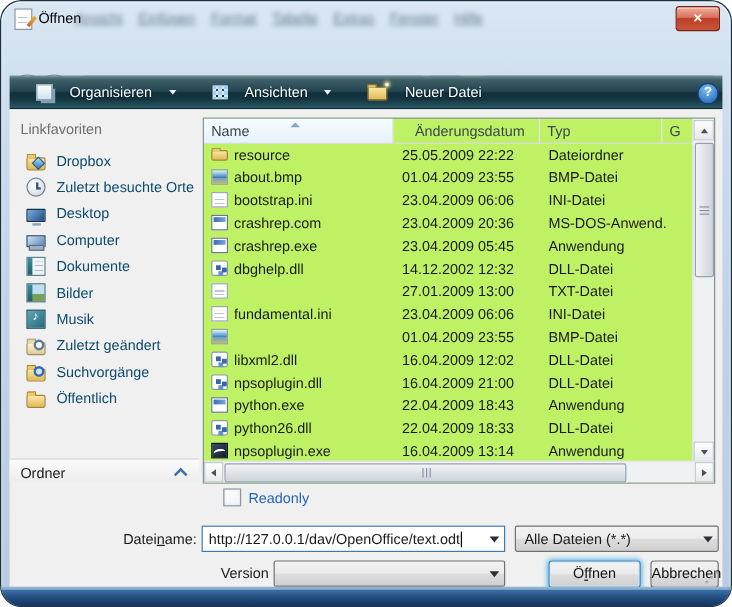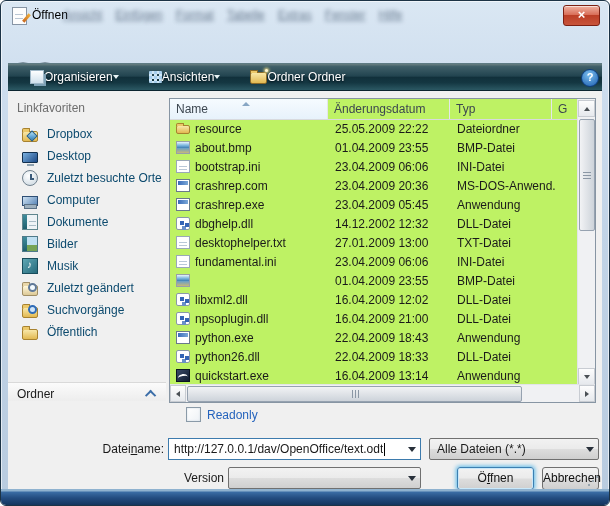--- a/index.html
+++ b/index.html
@@ -1,18 +1,18 @@
 <!DOCTYPE html>
 <html><head>
 <meta charset="utf-8">
 <style>
   html,body{margin:0;padding:0;background:#fff;font-family:"Liberation Sans",sans-serif;}
   #stage{position:relative;width:610px;height:506px;overflow:hidden;font-size:12px;color:#1a1a1a;}
   
-  .window{position:absolute;left:0;top:0;width:608px;height:504px;border:1px solid #1c3346;border-radius:6px;overflow:hidden;
+  .window{position:absolute;left:0;top:0;width:608px;height:504px;border:1px solid #1c3346;border-radius:18px;overflow:hidden;
     background:linear-gradient(180deg,#dae7f3 0%,#cdddee 18%,#c2d4e7 45%,#b8cbdf 100%);
     box-shadow:inset 0 0 0 1px rgba(255,255,255,.6);}
   .bottom-frame{position:absolute;left:0;right:0;bottom:0;height:16px;
     background:linear-gradient(180deg,#8fb2cf 0,#8fb2cf 2px,#3b6da5 3px,#234c80 9px,#14355e 100%);}
   
   .titlebar{position:absolute;left:0;top:0;right:0;height:29px;}
   .title-icon{position:absolute;left:11px;top:6px;width:13px;height:16px;background:#fdfdfd;border:1px solid #8795a5;
     background-image:repeating-linear-gradient(#0000 0 3px,#b9c6d4 3px 4px);background-size:8px 10px;background-position:2px 3px;background-repeat:no-repeat;}
   .title-icon::after{content:"";position:absolute;right:-2px;bottom:1px;width:3px;height:10px;background:linear-gradient(#f0b03c,#c86820);transform:rotate(40deg);}
   .title-text{position:absolute;left:31px;top:7px;color:#000;}
@@ -41,21 +41,21 @@
   .refresh-btn{position:absolute;left:356px;top:33px;width:27px;height:24px;border:1px solid #98aabb;border-radius:2px;
     background:linear-gradient(180deg,#fefefe,#e9f0f6);display:flex;align-items:center;justify-content:center;box-sizing:border-box;}
   .searchbox{position:absolute;left:402px;top:33px;width:192px;height:24px;background:#fff;border:1px solid #98aabb;border-radius:2px;
     display:flex;align-items:center;padding:0 6px;box-sizing:border-box;}
   .search-ph{color:#848484;font-style:italic;}
   .search-ico{margin-left:auto;}
   
   .toolbar{position:absolute;left:7px;right:7px;top:62px;height:28px;border-top:1px solid #5f7c84;border-bottom:1px solid #0c2530;
     background:linear-gradient(180deg,#687f81 0%,#3f5f68 10%,#224450 46%,#11303b 52%,#143742 72%,#2b5863 100%);
     display:flex;align-items:center;color:#fff;box-sizing:border-box;}
-  .tb-btn{display:flex;align-items:center;gap:0;padding:0 8px;height:24px;border-radius:3px;}
+  .tb-btn{display:flex;align-items:center;gap:14px;padding:0 8px;height:24px;border-radius:3px;}
   .tb-btn .lbl{text-shadow:0 1px 2px #021018;}
   .tb-sep{width:14px;}
   .tri-down-w{width:0;height:0;border-left:3.5px solid transparent;border-right:3.5px solid transparent;border-top:4px solid #e8f2f4;display:inline-block;}
   .ti-organize{width:12px;height:12px;background:linear-gradient(180deg,#fdfeff,#cfe0ec);border:1px solid #9fb8c8;box-shadow:3px 3px 0 -1px #7fa2b6;position:relative;}
   .ti-views{width:13px;height:12px;background:
       repeating-linear-gradient(90deg,#cfe6f6 0 3px,#0000 3px 5px),
       repeating-linear-gradient(#cfe6f6 0 3px,#0000 3px 5px);background-blend-mode:multiply;border-radius:1px;}
   .ti-newfolder{width:15px;height:10px;background:linear-gradient(180deg,#f8e7a8,#e2b951);border:1px solid #8a6a28;border-radius:2px;position:relative;margin-top:2px;}
   .ti-newfolder::before{content:"";position:absolute;top:-3px;left:-1px;width:6px;height:2px;background:#ecc869;border:1px solid #8a6a28;border-bottom:0;}
   .ti-newfolder::after{content:"";position:absolute;right:-2px;top:-4px;width:3px;height:3px;background:#fff8d8;box-shadow:0 0 3px 1px #ffe98a;border-radius:50%;}
@@ -89,21 +89,21 @@
   .si-recent-changes::after{content:"";position:absolute;right:0;top:-3px;width:5px;height:5px;border:2px solid #3f74b4;border-radius:50%;background:#dce9f6;}
   .si-searches::after{content:"";position:absolute;right:0;top:-3px;width:5px;height:5px;border:2px solid #2f6cb8;border-radius:50%;background:#cfe4f8;}
   .folders-bar{position:absolute;left:0;top:291px;width:158px;height:19px;border-top:1px solid #d9d9d9;
     background:linear-gradient(180deg,#fbfbfb,#ededed);display:flex;align-items:center;padding:4px 10px 0 9px;box-sizing:border-box;color:#1a1a1a;}
   .chev-up{margin-left:auto;width:6px;height:6px;border-left:2px solid #3c6ea8;border-top:2px solid #3c6ea8;transform:rotate(45deg) translateY(2px);}
   
   .filelist{position:absolute;left:161px;top:7px;width:425px;height:303px;background:#bef264;border:1px solid #8795a3;box-sizing:content-box;}
   .fl-header{position:absolute;left:0;top:0;right:17px;height:20px;border-bottom:1px solid #d8dade;color:#3c4650;}
   .hcell{position:absolute;top:0;height:20px;line-height:20px;padding-left:6px;border-right:1px solid #e4e6ea;box-sizing:border-box;}
   .hcell-name{left:0;width:158px;background:linear-gradient(180deg,#f6fbff,#e7f2fb);}
-  .hcell-date{left:158px;width:122px;}
+  .hcell-date{left:158px;width:122px;text-align:center;}
   .hcell-type{left:280px;width:102px;}
   .hcell-size{left:382px;width:26px;border-right:none;}
   .sort-tri{position:absolute;left:72px;top:3px;width:0;height:0;border-left:4px solid transparent;border-right:4px solid transparent;border-bottom:4px solid #87a6c4;}
   .fl-rows{position:absolute;left:0;top:21px;right:17px;height:265px;overflow:hidden;}
   .row{position:relative;height:19px;line-height:19px;}
   .fi{position:absolute;left:6px;top:2px;width:14px;height:13px;box-sizing:border-box;}
   .cell{position:absolute;white-space:nowrap;overflow:hidden;}
   .cell.name{left:25px;width:130px;}
   .cell.date{left:165px;width:118px;}
   .cell.type{left:287px;width:98px;}
@@ -229,43 +229,43 @@
       </div>
       <span class="tb-sep"></span>
       <div class="tb-btn">
         <span class="ti-views"></span>
         <span class="lbl">Ansichten</span>
         <span class="tri-down-w"></span>
       </div>
       <span class="tb-sep"></span>
       <div class="tb-btn">
         <span class="ti-newfolder"></span>
-        <span class="lbl">Ordner Ordner</span>
+        <span class="lbl">Neuer Datei</span>
       </div>
     </div>
     <div class="help-btn">?</div>
 
     <div class="content">
 
       <div class="sidebar">
         <div class="side-header">Linkfavoriten</div>
         <div class="side-list">
   <div class="side-item">
     <span class="si si-folder-gem si-folderish"></span>
     <span class="side-label">Dropbox</span>
   </div>
 
   <div class="side-item">
+    <span class="si si-recent-places"></span>
+    <span class="side-label">Zuletzt besuchte Orte</span>
+  </div>
+
+  <div class="side-item">
     <span class="si si-desktop"></span>
     <span class="side-label">Desktop</span>
-  </div>
-
-  <div class="side-item">
-    <span class="si si-recent-places"></span>
-    <span class="side-label">Zuletzt besuchte Orte</span>
   </div>
 
   <div class="side-item">
     <span class="si si-computer"></span>
     <span class="side-label">Computer</span>
   </div>
 
   <div class="side-item">
     <span class="si si-documents"></span>
     <span class="side-label">Dokumente</span>
@@ -351,21 +351,20 @@
 
   <div class="row">
     <span class="fi icn-dll"></span>
     <span class="cell name">dbghelp.dll</span>
     <span class="cell date">14.12.2002 12:32</span>
     <span class="cell type">DLL-Datei</span>
   </div>
 
   <div class="row">
     <span class="fi icn-text"></span>
-    <span class="cell name">desktophelper.txt</span>
     <span class="cell date">27.01.2009 13:00</span>
     <span class="cell type">TXT-Datei</span>
   </div>
 
   <div class="row">
     <span class="fi icn-text"></span>
     <span class="cell name">fundamental.ini</span>
     <span class="cell date">23.04.2009 06:06</span>
     <span class="cell type">INI-Datei</span>
   </div>
@@ -399,21 +398,21 @@
 
   <div class="row">
     <span class="fi icn-dll"></span>
     <span class="cell name">python26.dll</span>
     <span class="cell date">22.04.2009 18:33</span>
     <span class="cell type">DLL-Datei</span>
   </div>
 
   <div class="row">
     <span class="fi icn-quickstart"></span>
-    <span class="cell name">quickstart.exe</span>
+    <span class="cell name">npsoplugin.exe</span>
     <span class="cell date">16.04.2009 13:14</span>
     <span class="cell type">Anwendung</span>
   </div>
 </div>
 
         <div class="vscroll">
           <div class="sb-btn sb-up">
               <span class="tri-up-s"></span>
             </div>
           <div class="v-thumb"></div>

